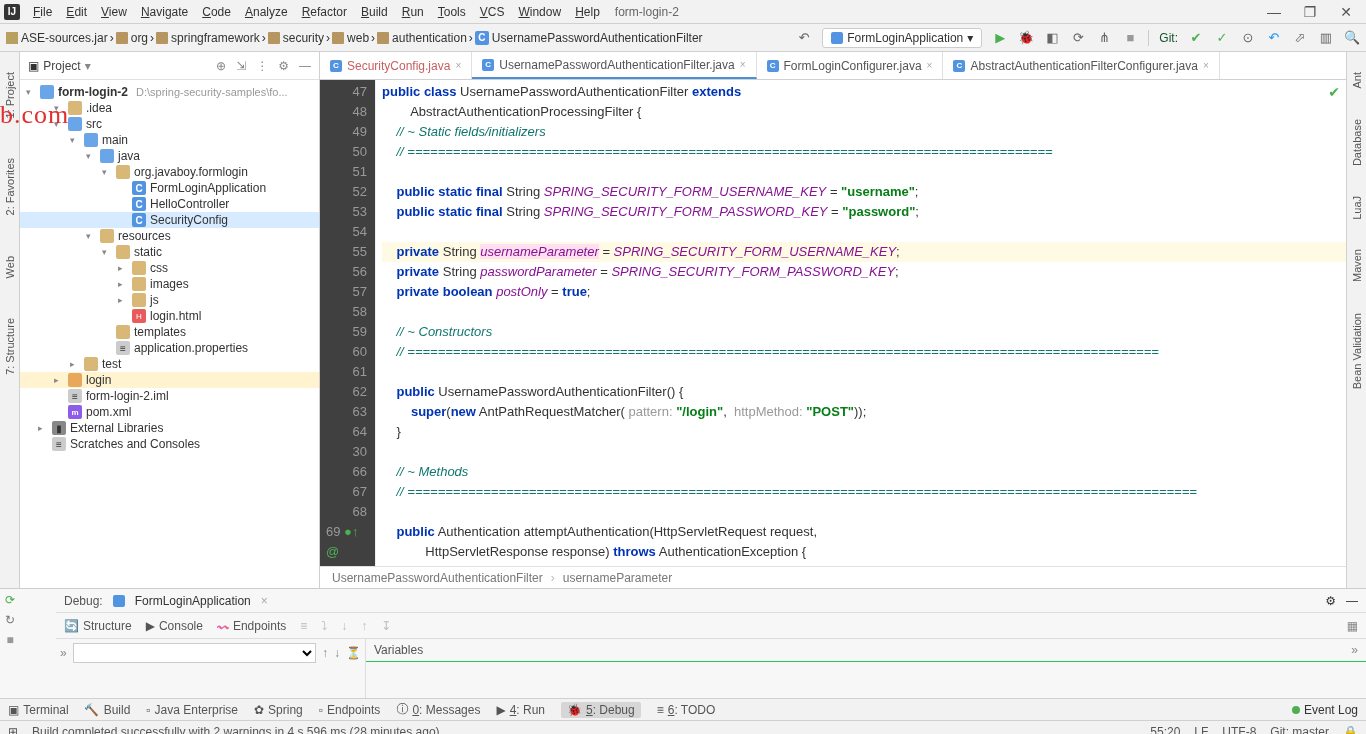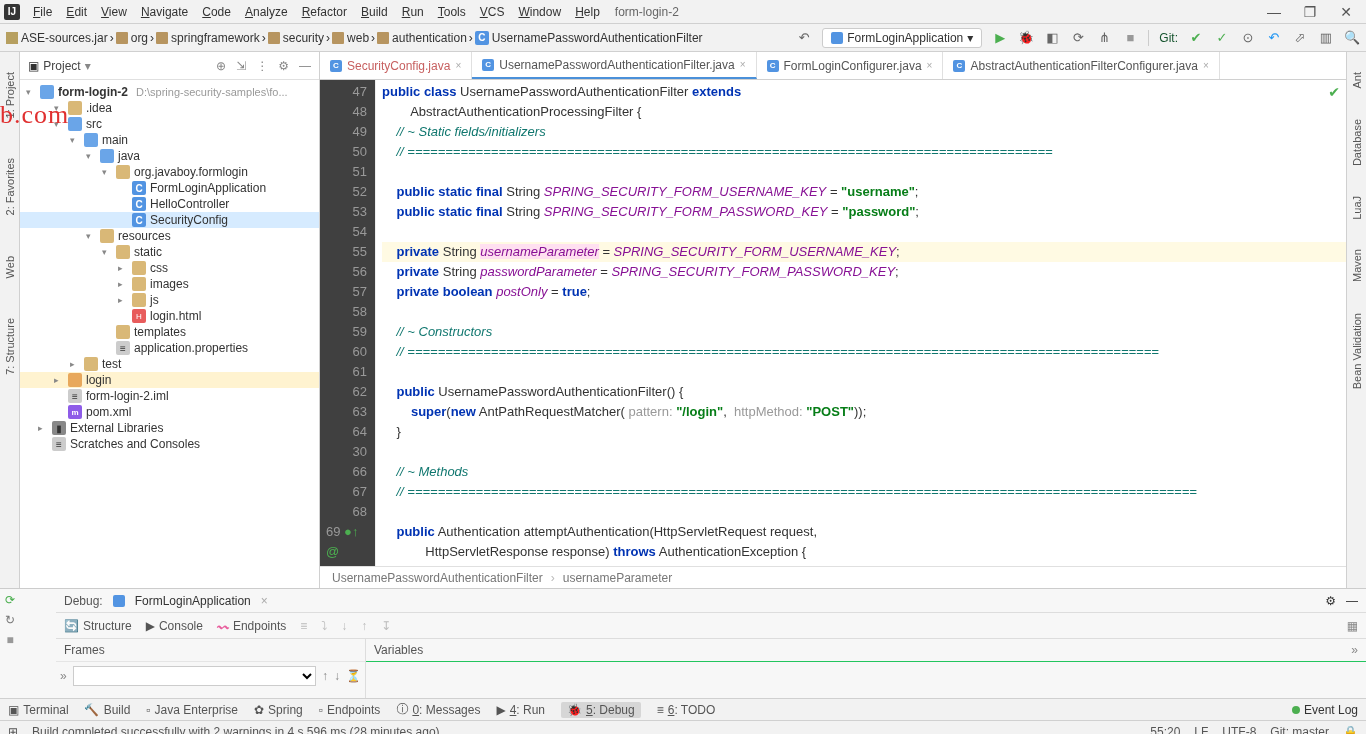--- a/index.html
+++ b/index.html
@@ -473,21 +473,20 @@
         </span>
       <span style="color:#bbb">≡</span>
       <span style="color:#bbb">⤵</span>
       <span style="color:#bbb">↓</span>
       <span style="color:#bbb">↑</span>
       <span style="color:#bbb">↧</span>
       <span style="margin-left:auto;color:#888">▦</span>
     </div>
     <div class="debug-body">
       <div class="frames">
-        <div class="head">Frames</div>
         <div class="filter">
           <span style="color:#888">»</span>
           <select></select>
           <span style="color:#888">↑</span>
           <span style="color:#888">↓</span>
           <span style="color:#888">⏳</span>
         </div>
       </div>
       <div class="vars">
         <div class="head" style="display:flex">

